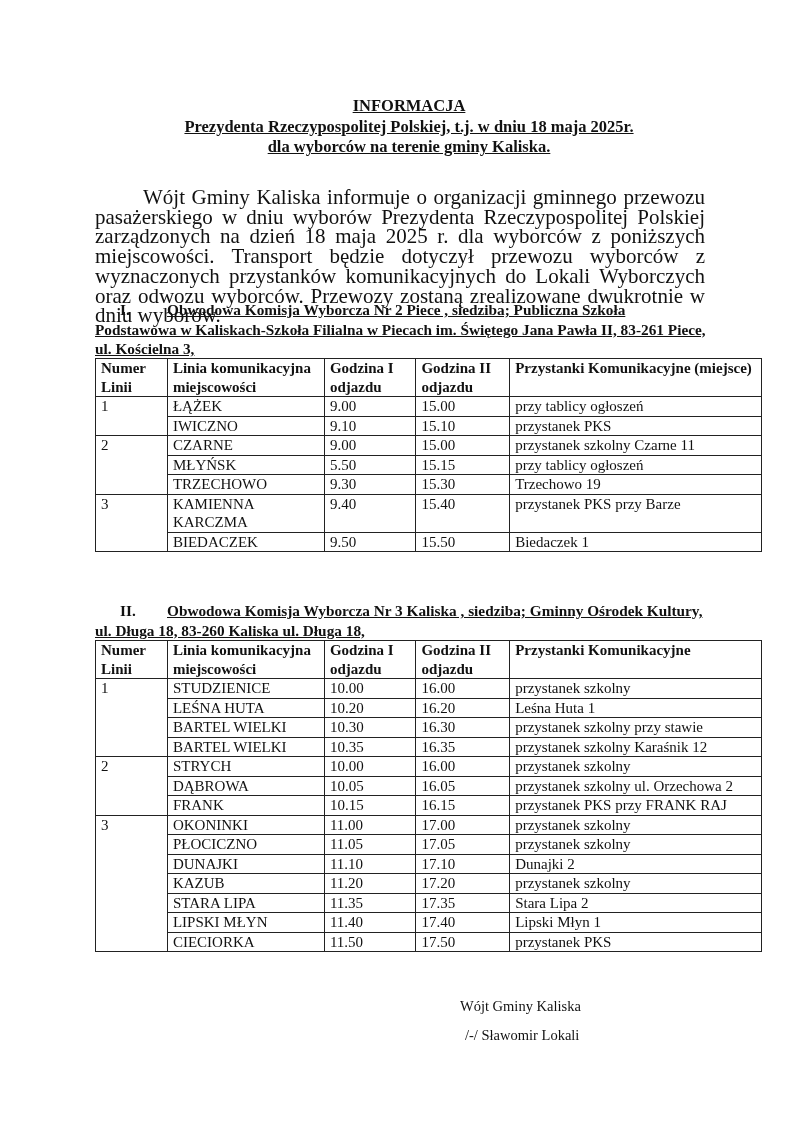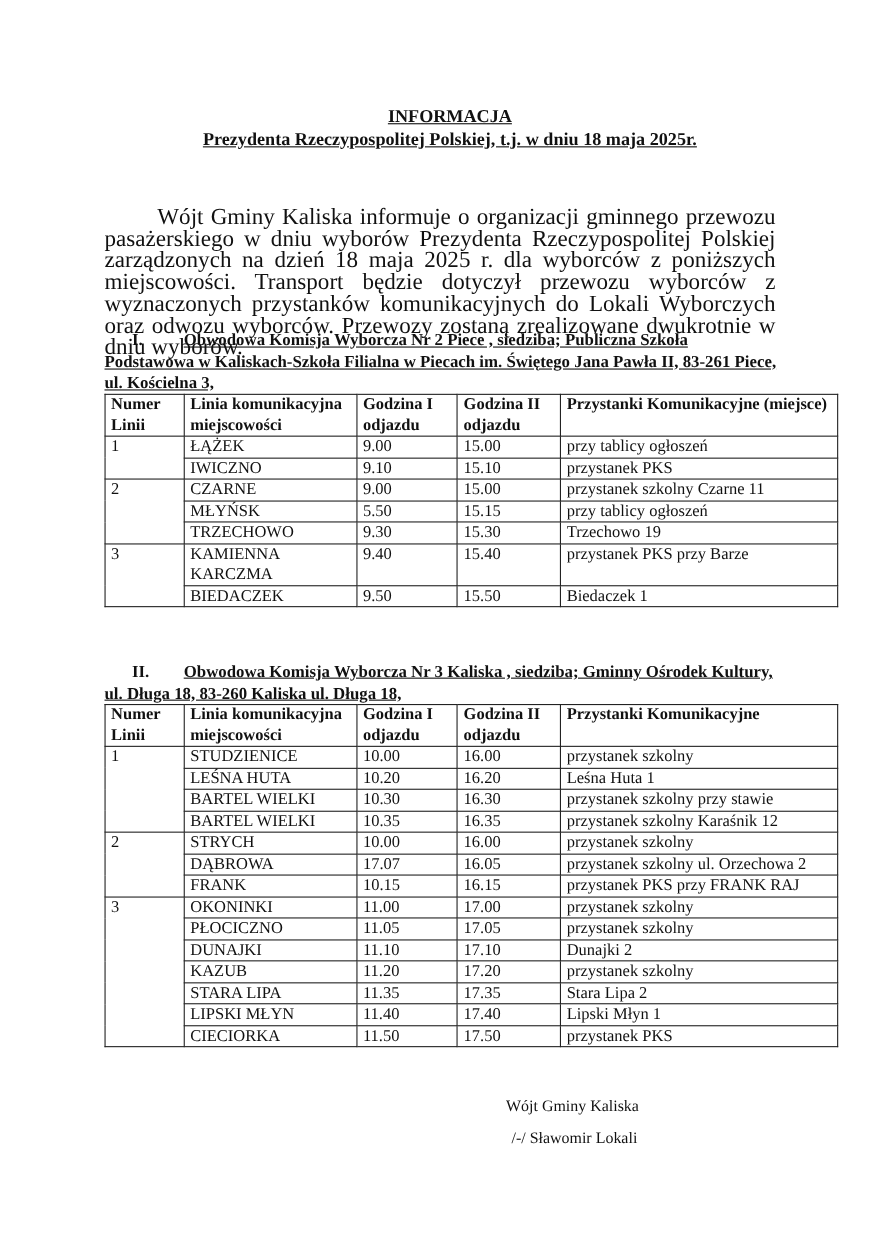--- a/index.html
+++ b/index.html
@@ -32,20 +32,21 @@
   .signature .line2 { padding-left: 5px; }
 </style>
 </head>
 <body>
 
 <div class="page">
 
   <div class="title-block">
     <div class="main-title">INFORMACJA</div>
     <div class="sub2">Prezydenta Rzeczypospolitej Polskiej, t.j. w dniu 18 maja  2025r.</div>
+    <div class="sub3">dla wyborców na terenie gminy Kaliska.</div>
   </div>
 
   <div class="intro"><span class="indent"></span><span>Wójt Gminy Kaliska informuje o organizacji gminnego  przewozu pasażerskiego w dniu wyborów Prezydenta Rzeczypospolitej Polskiej zarządzonych na dzień 18 maja 2025 r. dla wyborców z poniższych miejscowości. Transport będzie dotyczył przewozu wyborców z wyznaczonych przystanków komunikacyjnych do Lokali Wyborczych oraz odwozu wyborców. Przewozy zostaną zrealizowane dwukrotnie w dniu wyborów.</span></div>
 
   <div class="section-head" style="top:300px;">
     <span class="num">I.</span><span class="u">Obwodowa Komisja Wyborcza Nr 2 Piece , siedziba; Publiczna Szkoła Podstawowa w Kaliskach-Szkoła Filialna w Piecach im. Świętego Jana Pawła II,  83-261 Piece, ul. Kościelna 3,</span>
   </div>
 
   <table class="sched" style="top:358px;" id="table-0">
     <colgroup>
@@ -162,21 +163,21 @@
         </tr>
         <tr class="body-row">
           <td rowspan="3">2</td>
           <td>STRYCH</td>
           <td>10.00</td>
           <td>16.00</td>
           <td>przystanek szkolny</td>
         </tr>
         <tr class="body-row">
           <td>DĄBROWA</td>
-          <td>17.07</td>
+          <td>10.05</td>
           <td>16.05</td>
           <td>przystanek szkolny ul. Orzechowa 2</td>
         </tr>
         <tr class="body-row">
           <td>FRANK</td>
           <td>10.15</td>
           <td>16.15</td>
           <td>przystanek PKS przy FRANK RAJ</td>
         </tr>
         <tr class="body-row">

